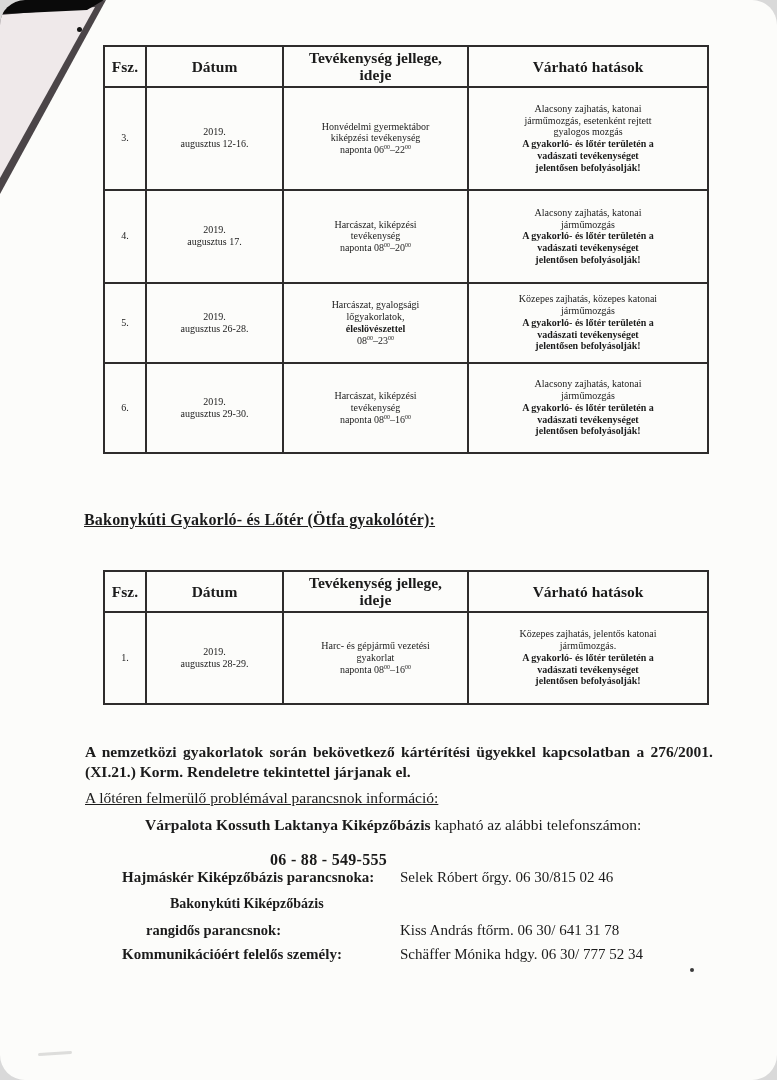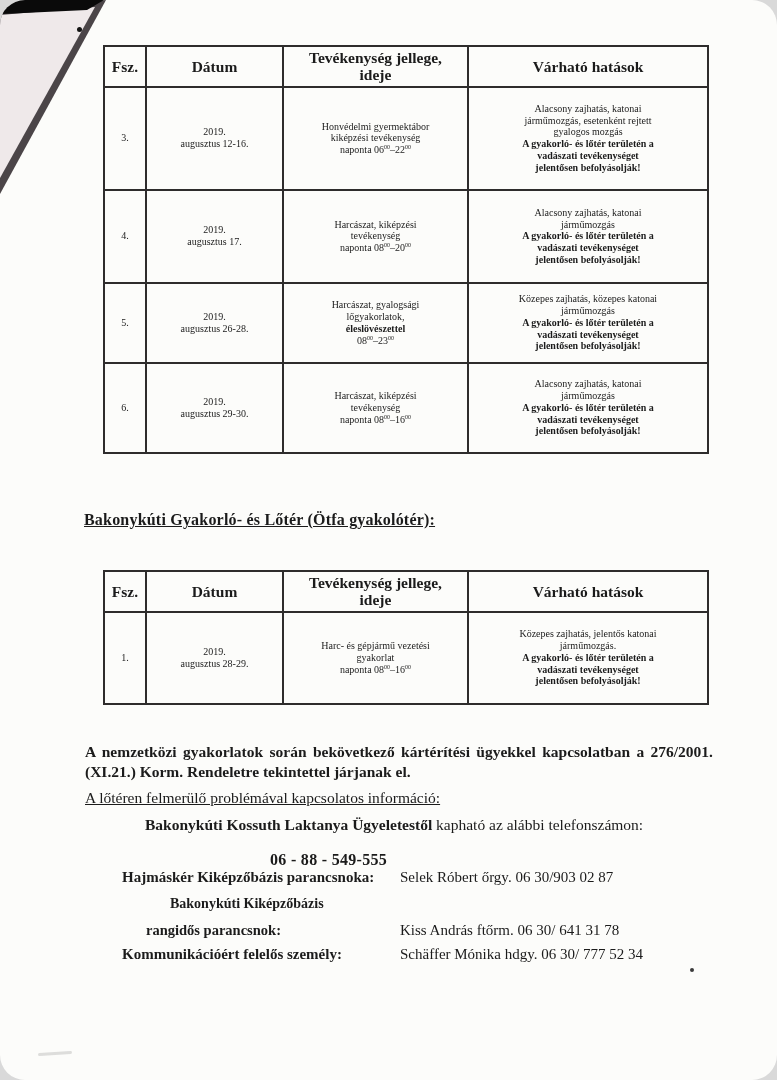--- a/index.html
+++ b/index.html
@@ -167,31 +167,31 @@
           <td class="rich">1.</td>
           <td class="rich">2019.<br>augusztus 28-29.</td>
           <td class="rich">Harc- és gépjármű vezetési<br>gyakorlat<br>naponta 08<sup>00</sup>–16<sup>00</sup></td>
           <td class="rich">Közepes zajhatás, jelentős katonai<br>járműmozgás.<br><b>A gyakorló- és lőtér területén a</b><br><b>vadászati tevékenységet</b><br><b>jelentősen befolyásolják!</b></td>
         </tr>
       </tbody>
   </table>
 
   <div class="abs" id="liability-paragraph">A nemzetközi gyakorlatok során bekövetkező kártérítési ügyekkel kapcsolatban a 276/2001. (XI.21.) Korm. Rendeletre tekintettel járjanak el.</div>
 
-  <div class="abs" id="info-heading">A lőtéren felmerülő problémával kapcsolatos információ:</div>
+  <div class="abs" id="info-heading">A lőtéren felmerülő problémával parancsnok információ:</div>
 
   <div class="abs" id="duty-line">
-    <b>Bakonykúti Kossuth Laktanya Ügyeletestől</b><span> kapható az alábbi telefonszámon:</span>
+    <b>Várpalota Kossuth Laktanya Kiképzőbázis</b><span> kapható az alábbi telefonszámon:</span>
   </div>
 
   <div class="abs" id="phone-number">06 - 88 - 549-555</div>
 
   <div class="contact-row" id="contact-row-0">
     <span class="lbl">Hajmáskér Kiképzőbázis parancsnoka:</span>
-    <span class="val">Selek Róbert őrgy. 06 30/903 02 87</span>
+    <span class="val">Selek Róbert őrgy. 06 30/815 02 46</span>
   </div>
   <div class="contact-row" id="contact-row-1">
     <span class="lbl">Bakonykúti Kiképzőbázis</span>
     <span class="val"></span>
   </div>
   <div class="contact-row" id="contact-row-2">
     <span class="lbl">rangidős parancsnok:</span>
     <span class="val">Kiss András ftőrm.  06 30/ 641 31 78</span>
   </div>
   <div class="contact-row" id="contact-row-3">

